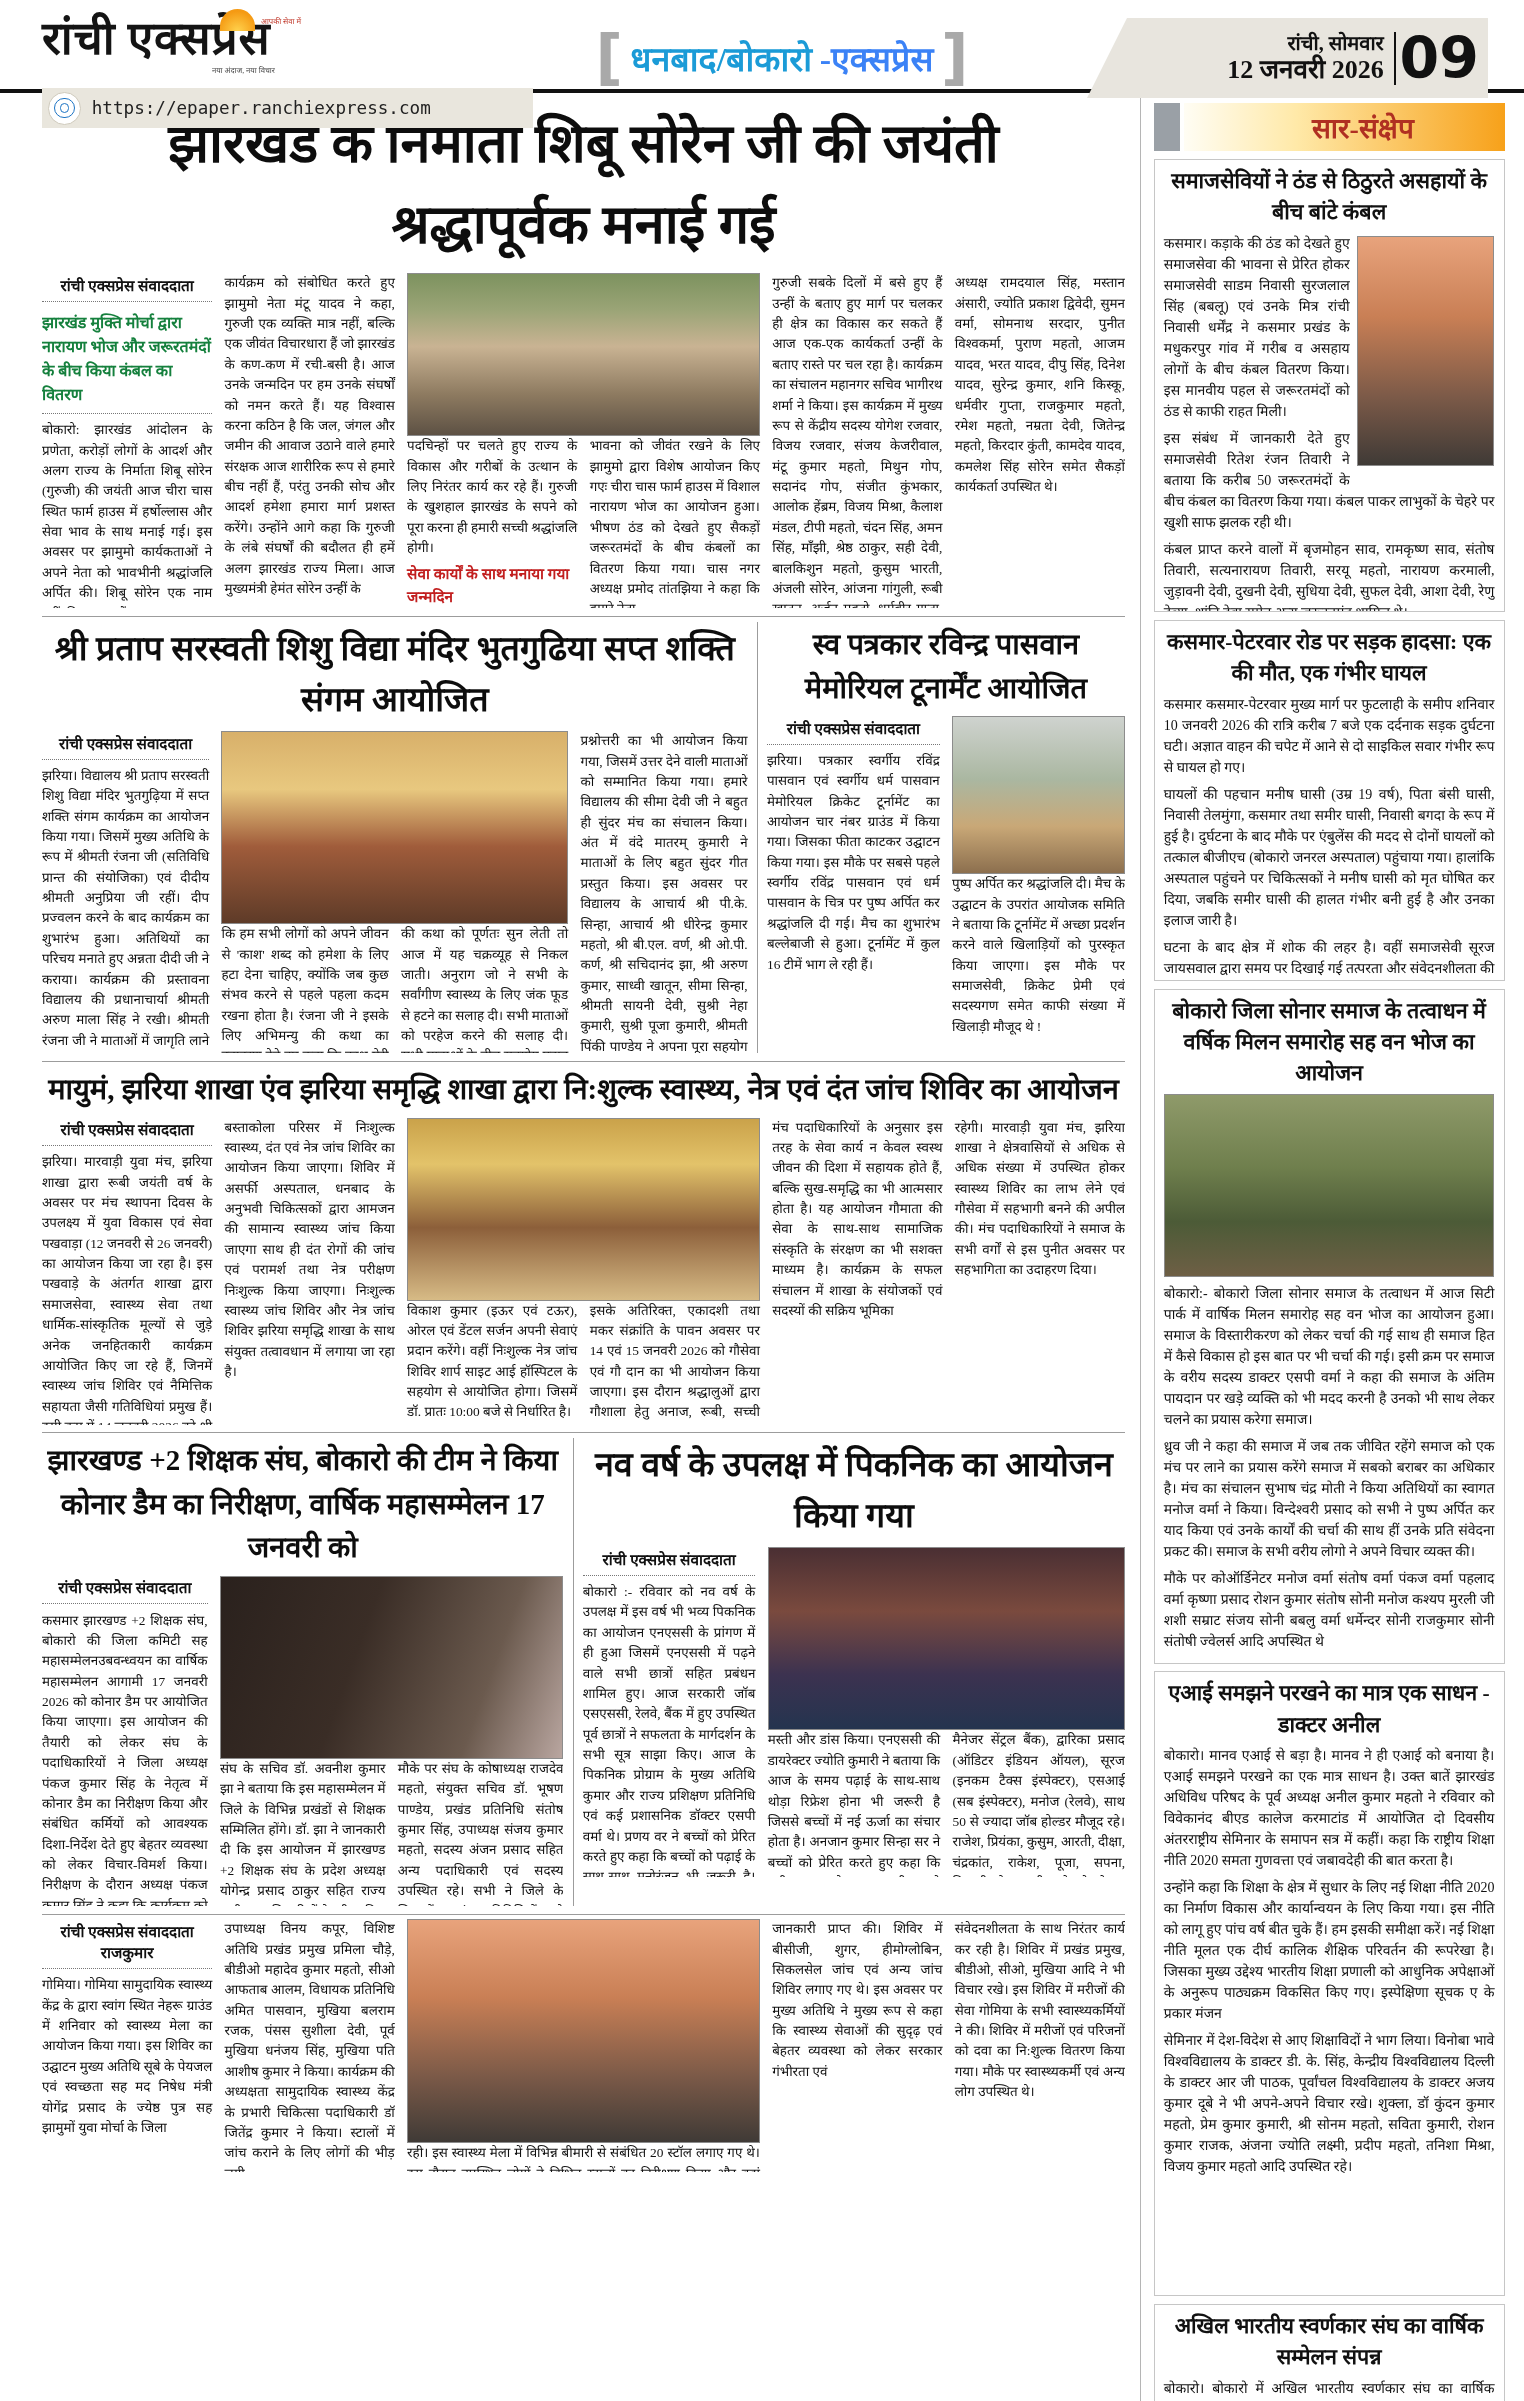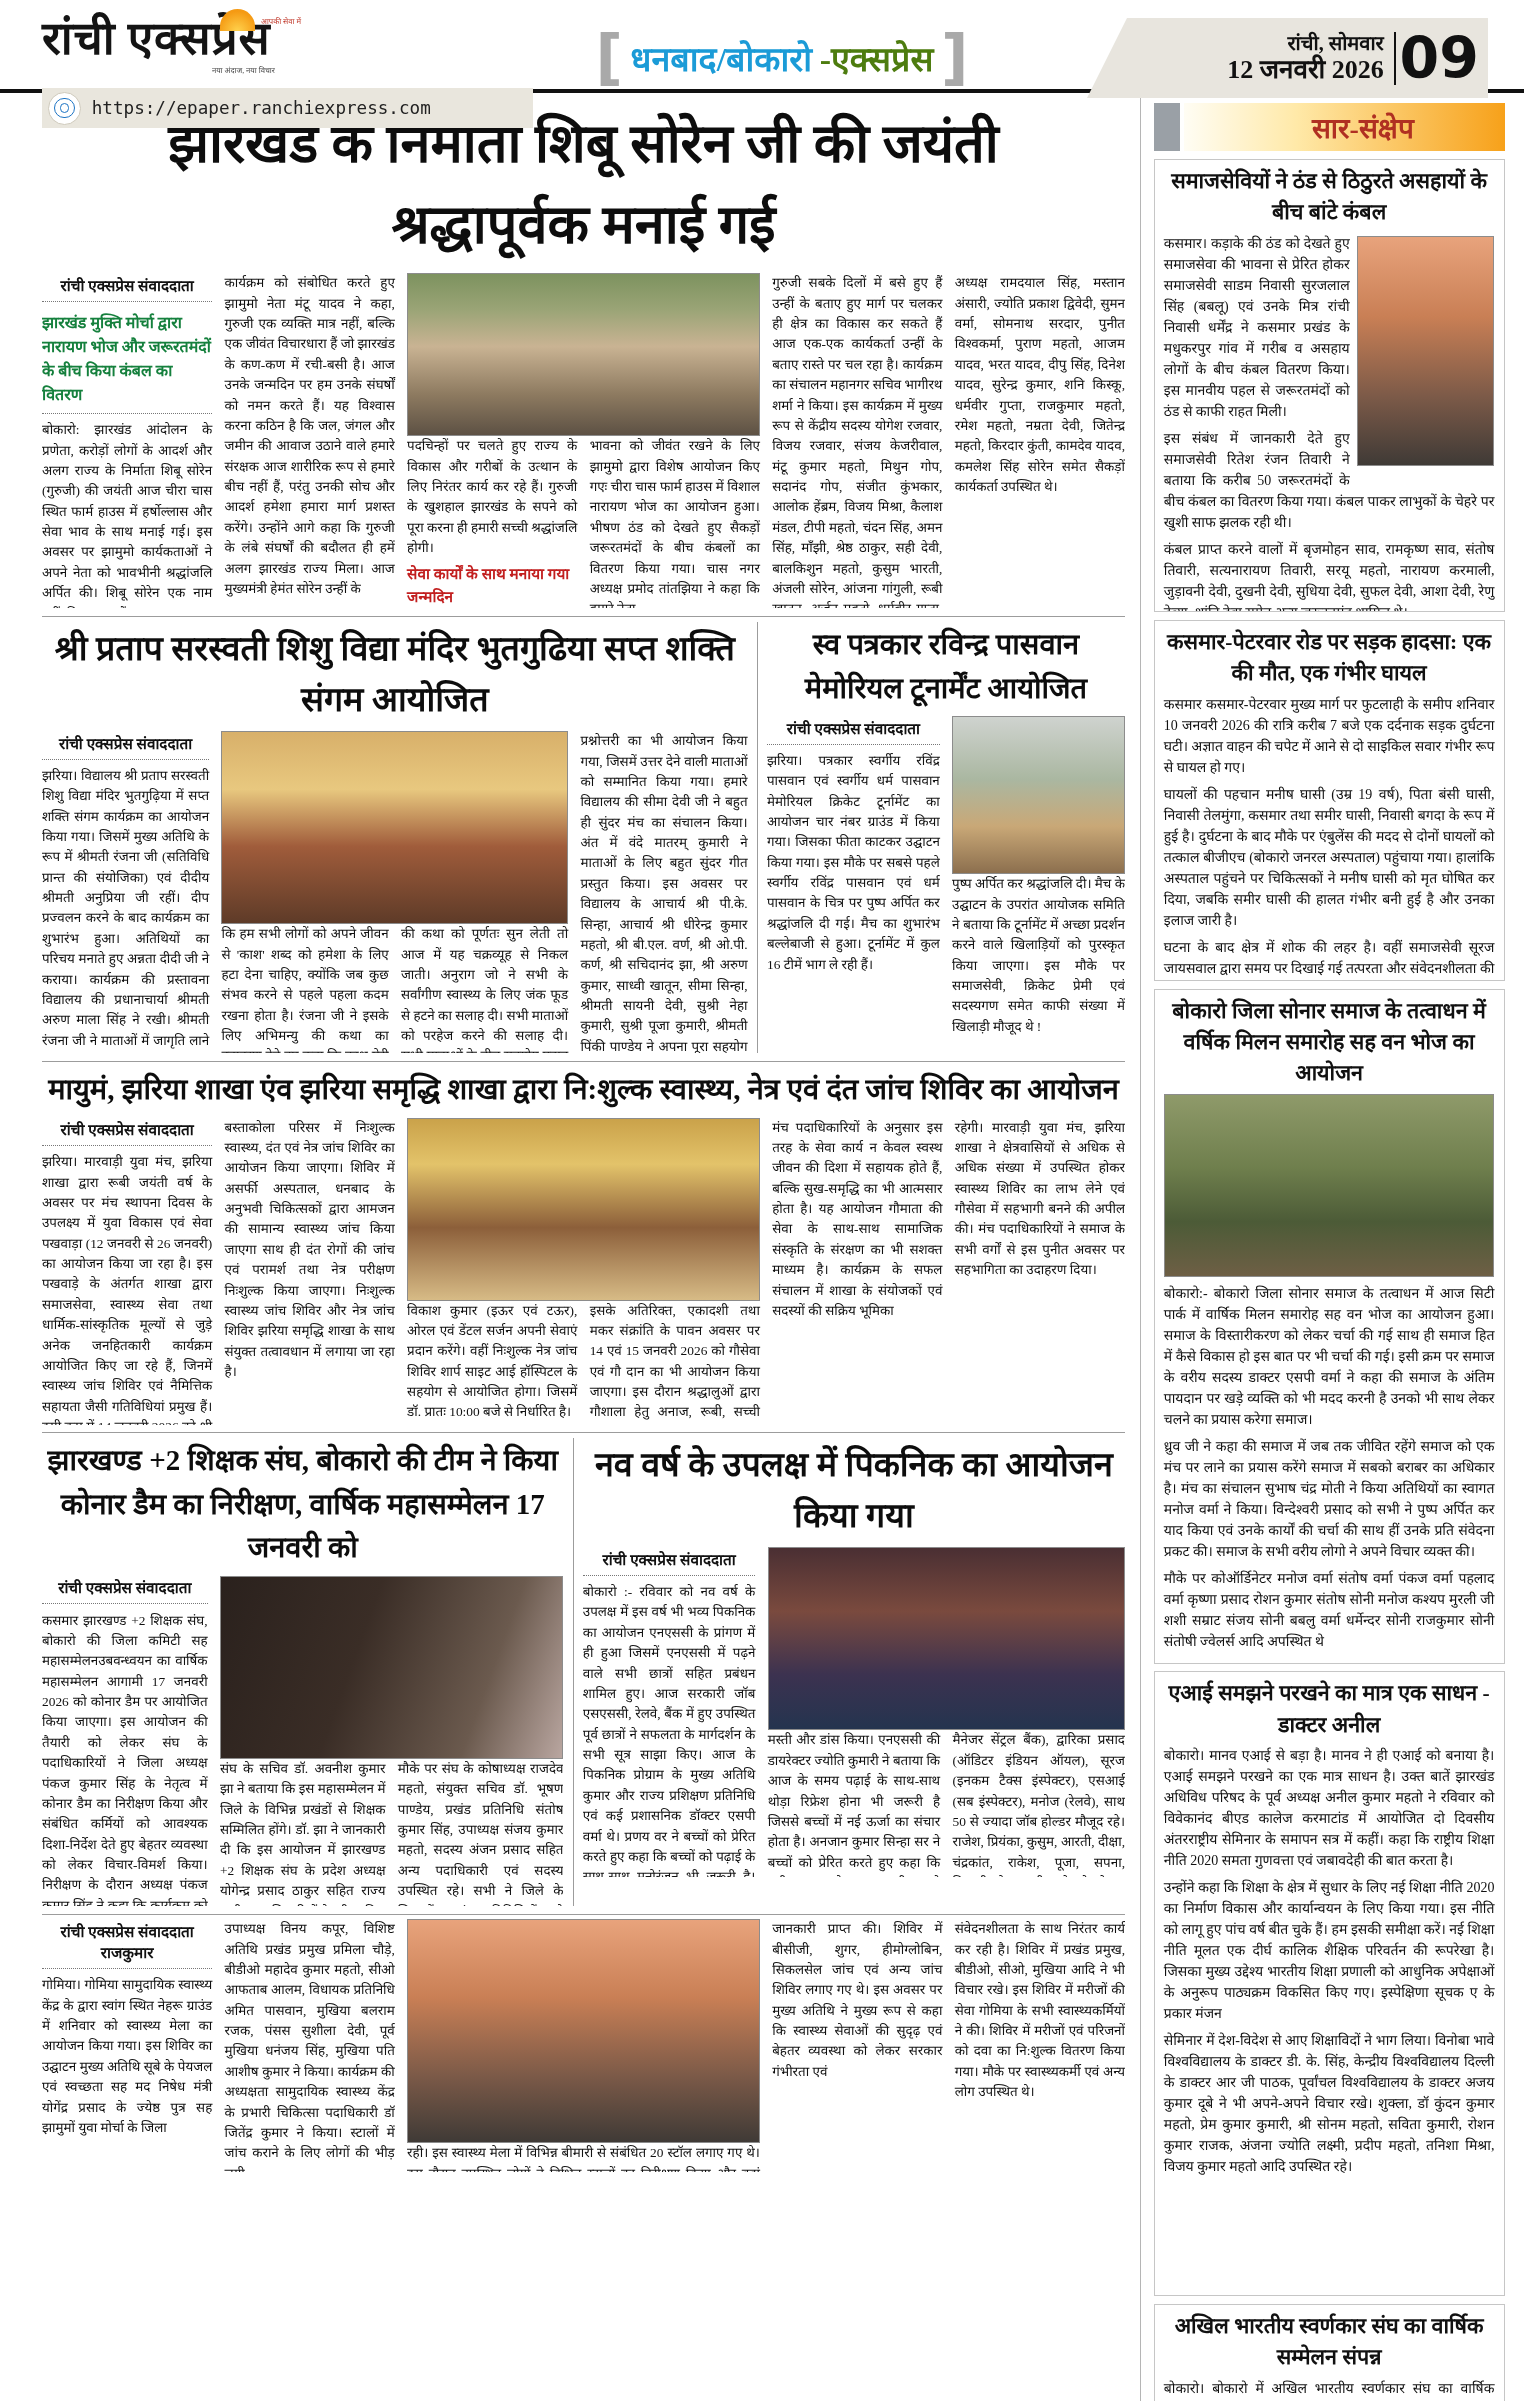--- a/index.html
+++ b/index.html
@@ -17,21 +17,21 @@
   .urlbar{position:absolute;left:0px;top:74px;width:491px;height:40px;background:#e9e6dd;
           display:flex;align-items:center;gap:10.7px;padding-left:6.1px;box-sizing:border-box;}
   .fingericon{width:31px;height:31px;border-radius:50%;background:#fff;border:0.8px solid #cfcabc;position:relative;}
   .fingericon:before{content:"";position:absolute;inset:5.4px;border:1.5px solid #1d74c4;border-radius:50%;}
   .fingericon:after{content:"";position:absolute;inset:10.7px;border:1.5px solid #1d74c4;border-radius:50%;}
   .url{font-family:"DejaVu Sans Mono",monospace;font-size:17.6px;color:#222;}
   .edition{position:absolute;left:529px;top:23px;width:506px;height:69px;
            display:flex;align-items:center;justify-content:center;font-weight:bold;font-size:34px;gap:7.7px;}
   .brk{color:#a9a9a9;font-size:60px;font-weight:bold;font-family:"DejaVu Sans",sans-serif;line-height:61px;}
   .ed-blue{color:#1b9bd7;}
-  .ed-black{color:#4d7c0f;}
+  .ed-black{color:#3b82f6;}
   .datebox{position:absolute;right:36px;top:18.4px;width:361px;height:80px;background:#e8e5de;
            display:flex;align-items:center;justify-content:flex-end;box-sizing:border-box;padding-right:9.2px;}
   .datebox:before{content:"";position:absolute;left:-40px;top:0;border-bottom:80px solid #e8e5de;
                   border-left:40px solid transparent;}
   .dates{text-align:right;font-weight:bold;line-height:1.15;padding-right:10.7px;border-right:2.3px solid #111;}
   .date-top{font-size:20px;}
   .date-bot{font-size:26px;}
   .pageno{font-size:57px;font-weight:bold;font-family:"DejaVu Sans",sans-serif;padding-left:3px;}
   .hrule{height:3.8px;background:#111;margin:0 0 0 0;}
   

